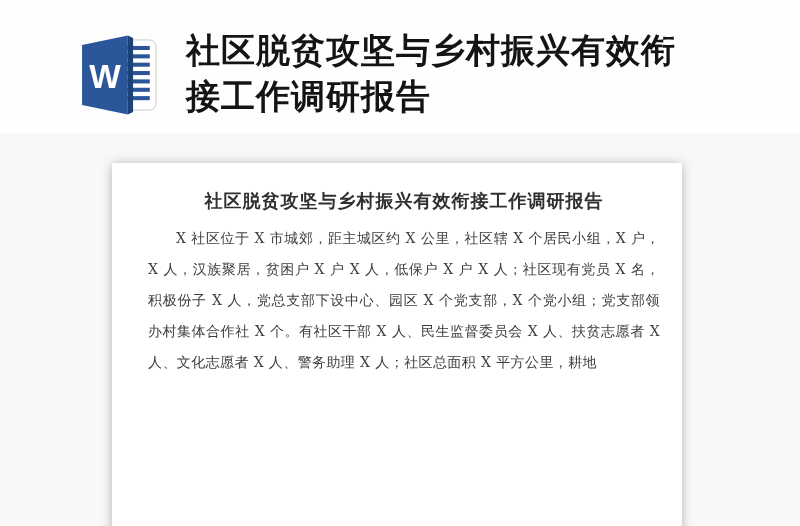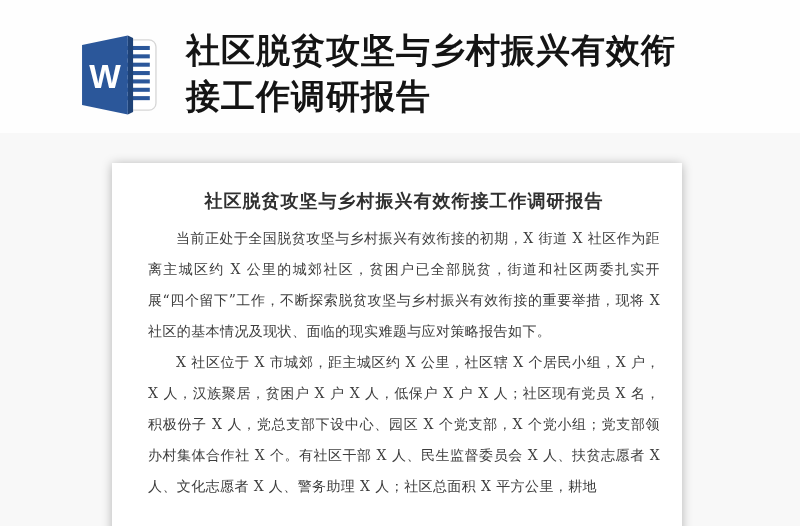--- a/index.html
+++ b/index.html
@@ -70,16 +70,15 @@
 
     <polygon points="8,14 60,3 60,93 8,82" fill="#2b579a"></polygon>
     <text x="34" y="63" text-anchor="middle" font-family="Liberation Sans, sans-serif" font-weight="bold" font-size="38" fill="#ffffff">W</text>
   </svg>
   <div class="header-title">社区脱贫攻坚与乡村振兴有效衔接工作调研报告</div>
 </div>
 
 <div class="page">
   <div class="doc-title">社区脱贫攻坚与乡村振兴有效衔接工作调研报告</div>
   <div class="doc-body">
-      <p class="body">当前正处于全国脱贫攻坚与乡村振兴有效衔接的初期，X 街道 X 社区作为距离主城区约 X 公里的城郊社区，贫困户已全部脱贫，街道和社区两委扎实开展“四个留下”工作，不断探索脱贫攻坚与乡村振兴有效衔接的重要举措，现将 X 社区的基本情况及现状、面临的现实难题与应对策略报告如下。</p>
       <p class="body">X 社区位于 X 市城郊，距主城区约 X 公里，社区辖 X 个居民小组，X 户，X 人，汉族聚居，贫困户 X 户 X 人，低保户 X 户 X 人；社区现有党员 X 名，积极份子 X 人，党总支部下设中心、园区 X 个党支部，X 个党小组；党支部领办村集体合作社 X 个。有社区干部 X 人、民生监督委员会 X 人、扶贫志愿者 X 人、文化志愿者 X 人、警务助理 X 人；社区总面积 X 平方公里，耕地</p>
     </div>
 </div>
 
 </body></html>

